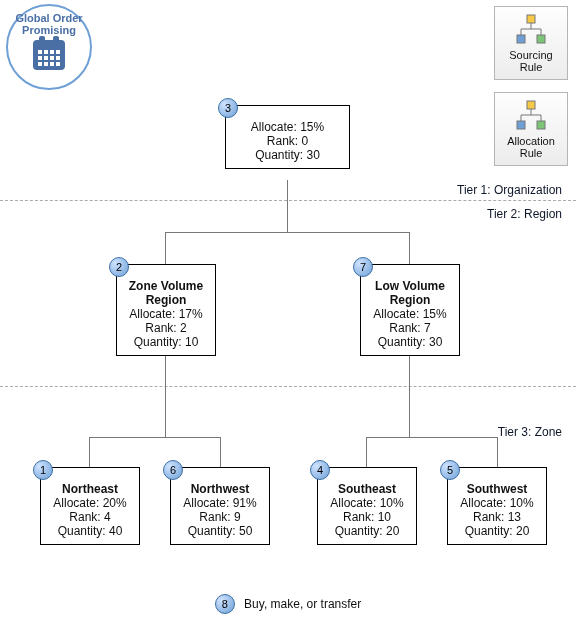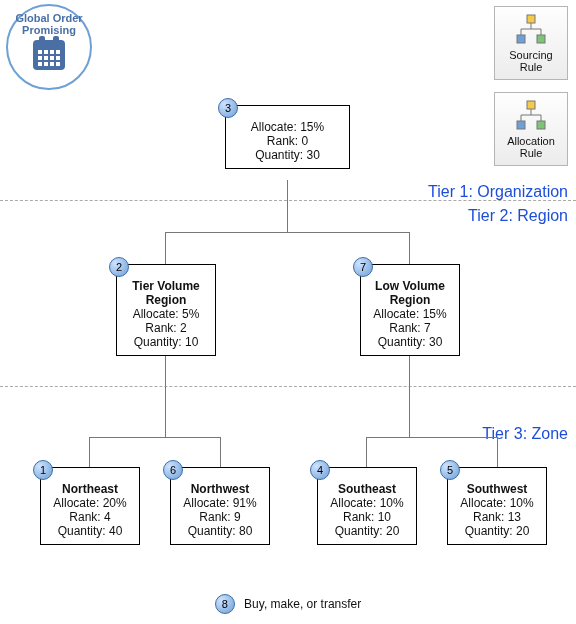--- a/index.html
+++ b/index.html
@@ -94,23 +94,23 @@
   #sourcing { top: 6px; }
   #allocation { top: 92px; }
   
   .tier-line {
     position: absolute;
     left: 0;
     right: 0;
   }
   .tier-label {
     position: absolute;
-    right: 8px;
-    font-size: 16px;
-    color: #1d4ed8;
+    right: 14px;
+    font-size: 12px;
+    color: #0f172a;
   }
   #tier1-line { top: 200px; border-top: 1px dashed #aaa; }
   #tier1-lbl  { top: 183px; }
   #tier2-lbl  { top: 207px; }
   #tier2-line { top: 386px; border-top: 1px dashed #aaa; }
   #tier3-lbl  { top: 393px; margin-top: 32px; }
   
   .node {
     position: absolute;
     border: 1px solid #000;
@@ -249,23 +249,23 @@
 
 <div id="n-vision" class="node">
   <div class="badge">3</div>
   <div class="kv">Allocate: 15%</div>
   <div class="kv">Rank: 0</div>
   <div class="kv">Quantity: 30</div>
 </div>
 
 <div id="n-highv" class="node">
   <div class="badge">2</div>
-  <div class="title">Tier Volume</div>
+  <div class="title">Zone Volume</div>
   <div class="title">Region</div>
-  <div class="kv">Allocate: 5%</div>
+  <div class="kv">Allocate: 17%</div>
   <div class="kv">Rank: 2</div>
   <div class="kv">Quantity: 10</div>
 </div>
 
 <div id="n-lowv" class="node">
   <div class="badge">7</div>
   <div class="title">Low Volume</div>
   <div class="title">Region</div>
   <div class="kv">Allocate: 15%</div>
   <div class="kv">Rank: 7</div>
@@ -278,21 +278,21 @@
   <div class="kv">Allocate: 20%</div>
   <div class="kv">Rank: 4</div>
   <div class="kv">Quantity: 40</div>
 </div>
 
 <div id="n-nw" class="node leaf">
   <div class="badge">6</div>
   <div class="title">Northwest</div>
   <div class="kv">Allocate: 91%</div>
   <div class="kv">Rank: 9</div>
-  <div class="kv">Quantity: 80</div>
+  <div class="kv">Quantity: 50</div>
 </div>
 
 <div id="n-se" class="node leaf">
   <div class="badge">4</div>
   <div class="title">Southeast</div>
   <div class="kv">Allocate: 10%</div>
   <div class="kv">Rank: 10</div>
   <div class="kv">Quantity: 20</div>
 </div>
 

